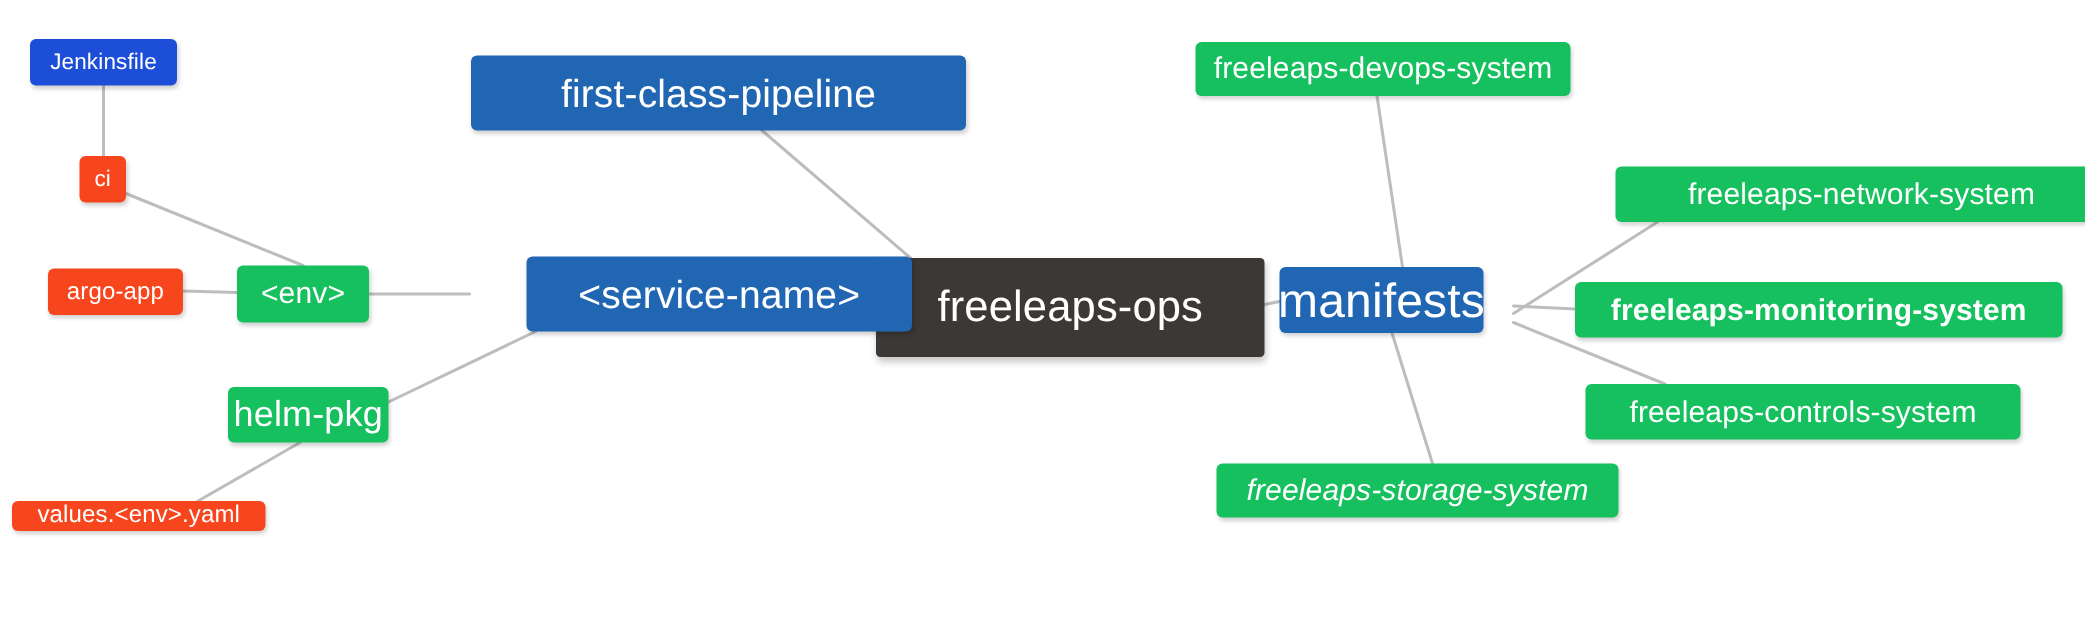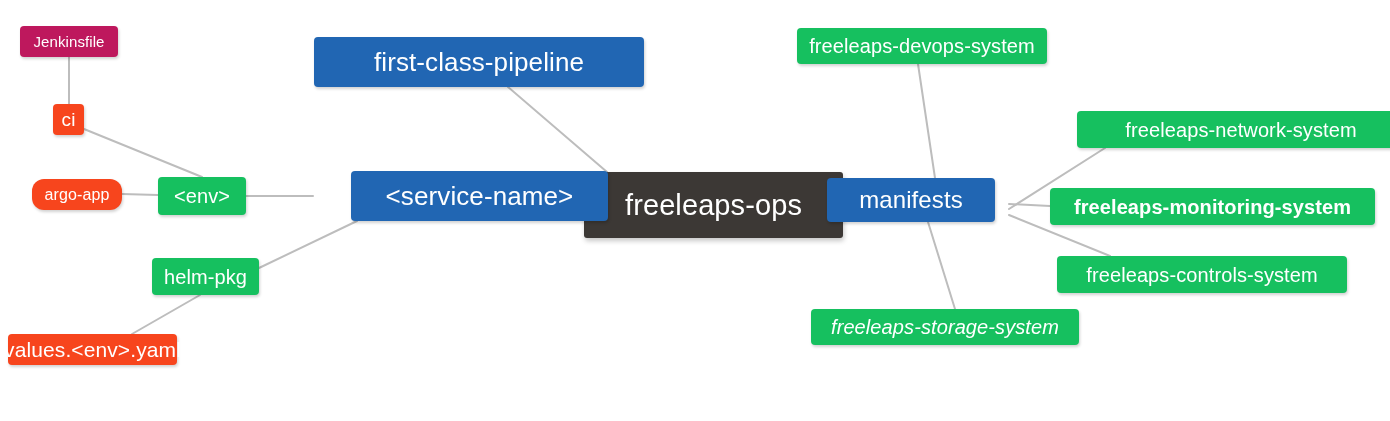--- a/index.html
+++ b/index.html
@@ -73,39 +73,39 @@
   <div id="node-layer">
       <div class="node root" style="left: 584px; top: 172px; width: 259px; height: 66px; background: rgb(60, 56, 53); font-size: 29px;">
         <span class="node-label">freeleaps-ops</span>
       </div>
       <div class="node" style="left: 314px; top: 37px; width: 330px; height: 50px; background: rgb(33, 102, 179); font-size: 26px;">
         <span class="node-label">first-class-pipeline</span>
       </div>
       <div class="node" style="left: 313px; top: 171px; width: 257px; height: 50px; background: rgb(33, 102, 179); font-size: 26px; margin-left: 38px;">
         <span class="node-label">&lt;service-name&gt;</span>
       </div>
-      <div class="node" style="left: 827px; top: 178px; width: 168px; height: 44px; background: rgb(33, 102, 179); font-size: 24px;">
+      <div class="node" style="left: 853px; top: 178px; width: 136px; height: 44px; background: rgb(33, 102, 179); font-size: 32px;">
         <span class="node-label">manifests</span>
       </div>
       <div class="node" style="left: 158px; top: 177px; width: 88px; height: 38px; background: rgb(22, 192, 95); font-size: 20px; text-align: center;">
         <span class="node-label">&lt;env&gt;</span>
       </div>
-      <div class="node" style="left: 152px; top: 258px; width: 107px; height: 37px; background: rgb(22, 192, 95); font-size: 20px;">
+      <div class="node" style="left: 152px; top: 258px; width: 107px; height: 37px; background: rgb(22, 192, 95); font-size: 24px;">
         <span class="node-label">helm-pkg</span>
       </div>
-      <div class="node" style="left: 20px; top: 26px; width: 98px; height: 31px; background: #be185d; font-size: 15px;">
+      <div class="node" style="left: 20px; top: 26px; width: 98px; height: 31px; background: #1d4ed8; font-size: 15px;">
         <span class="node-label">Jenkinsfile</span>
       </div>
-      <div class="node" style="left: 53px; top: 104px; width: 31px; height: 31px; background: rgb(247, 69, 29); font-size: 19px;">
+      <div class="node" style="left: 53px; top: 104px; width: 31px; height: 31px; background: rgb(247, 69, 29); font-size: 15px;">
         <span class="node-label">ci</span>
       </div>
-      <div class="node" style="left: 32px; top: 179px; width: 90px; height: 31px; background: rgb(247, 69, 29); font-size: 16px; border-radius: 12px;">
+      <div class="node" style="left: 32px; top: 179px; width: 90px; height: 31px; background: rgb(247, 69, 29); font-size: 16px;">
         <span class="node-label">argo-app</span>
       </div>
-      <div class="node" style="left: 8px; top: 334px; width: 169px; height: 31px; background: rgb(247, 69, 29); font-size: 21px;">
+      <div class="node" style="left: 8px; top: 334px; width: 169px; height: 20px; background: rgb(247, 69, 29); font-size: 16px;">
         <span class="node-label">values.&lt;env&gt;.yaml</span>
       </div>
       <div class="node" style="left: 797px; top: 28px; width: 250px; height: 36px; background: rgb(22, 192, 95); font-size: 20px;">
         <span class="node-label">freeleaps-devops-system</span>
       </div>
       <div class="node" style="left: 1056px; top: 111px; width: 328px; height: 37px; background: rgb(22, 192, 95); font-size: 20px; margin-left: 21px;">
         <span class="node-label">freeleaps-network-system</span>
       </div>
       <div class="node" style="left: 1050px; top: 188px; width: 325px; height: 37px; background: rgb(22, 192, 95); font-size: 20px; font-weight: bold;">
         <span class="node-label">freeleaps-monitoring-system</span>

